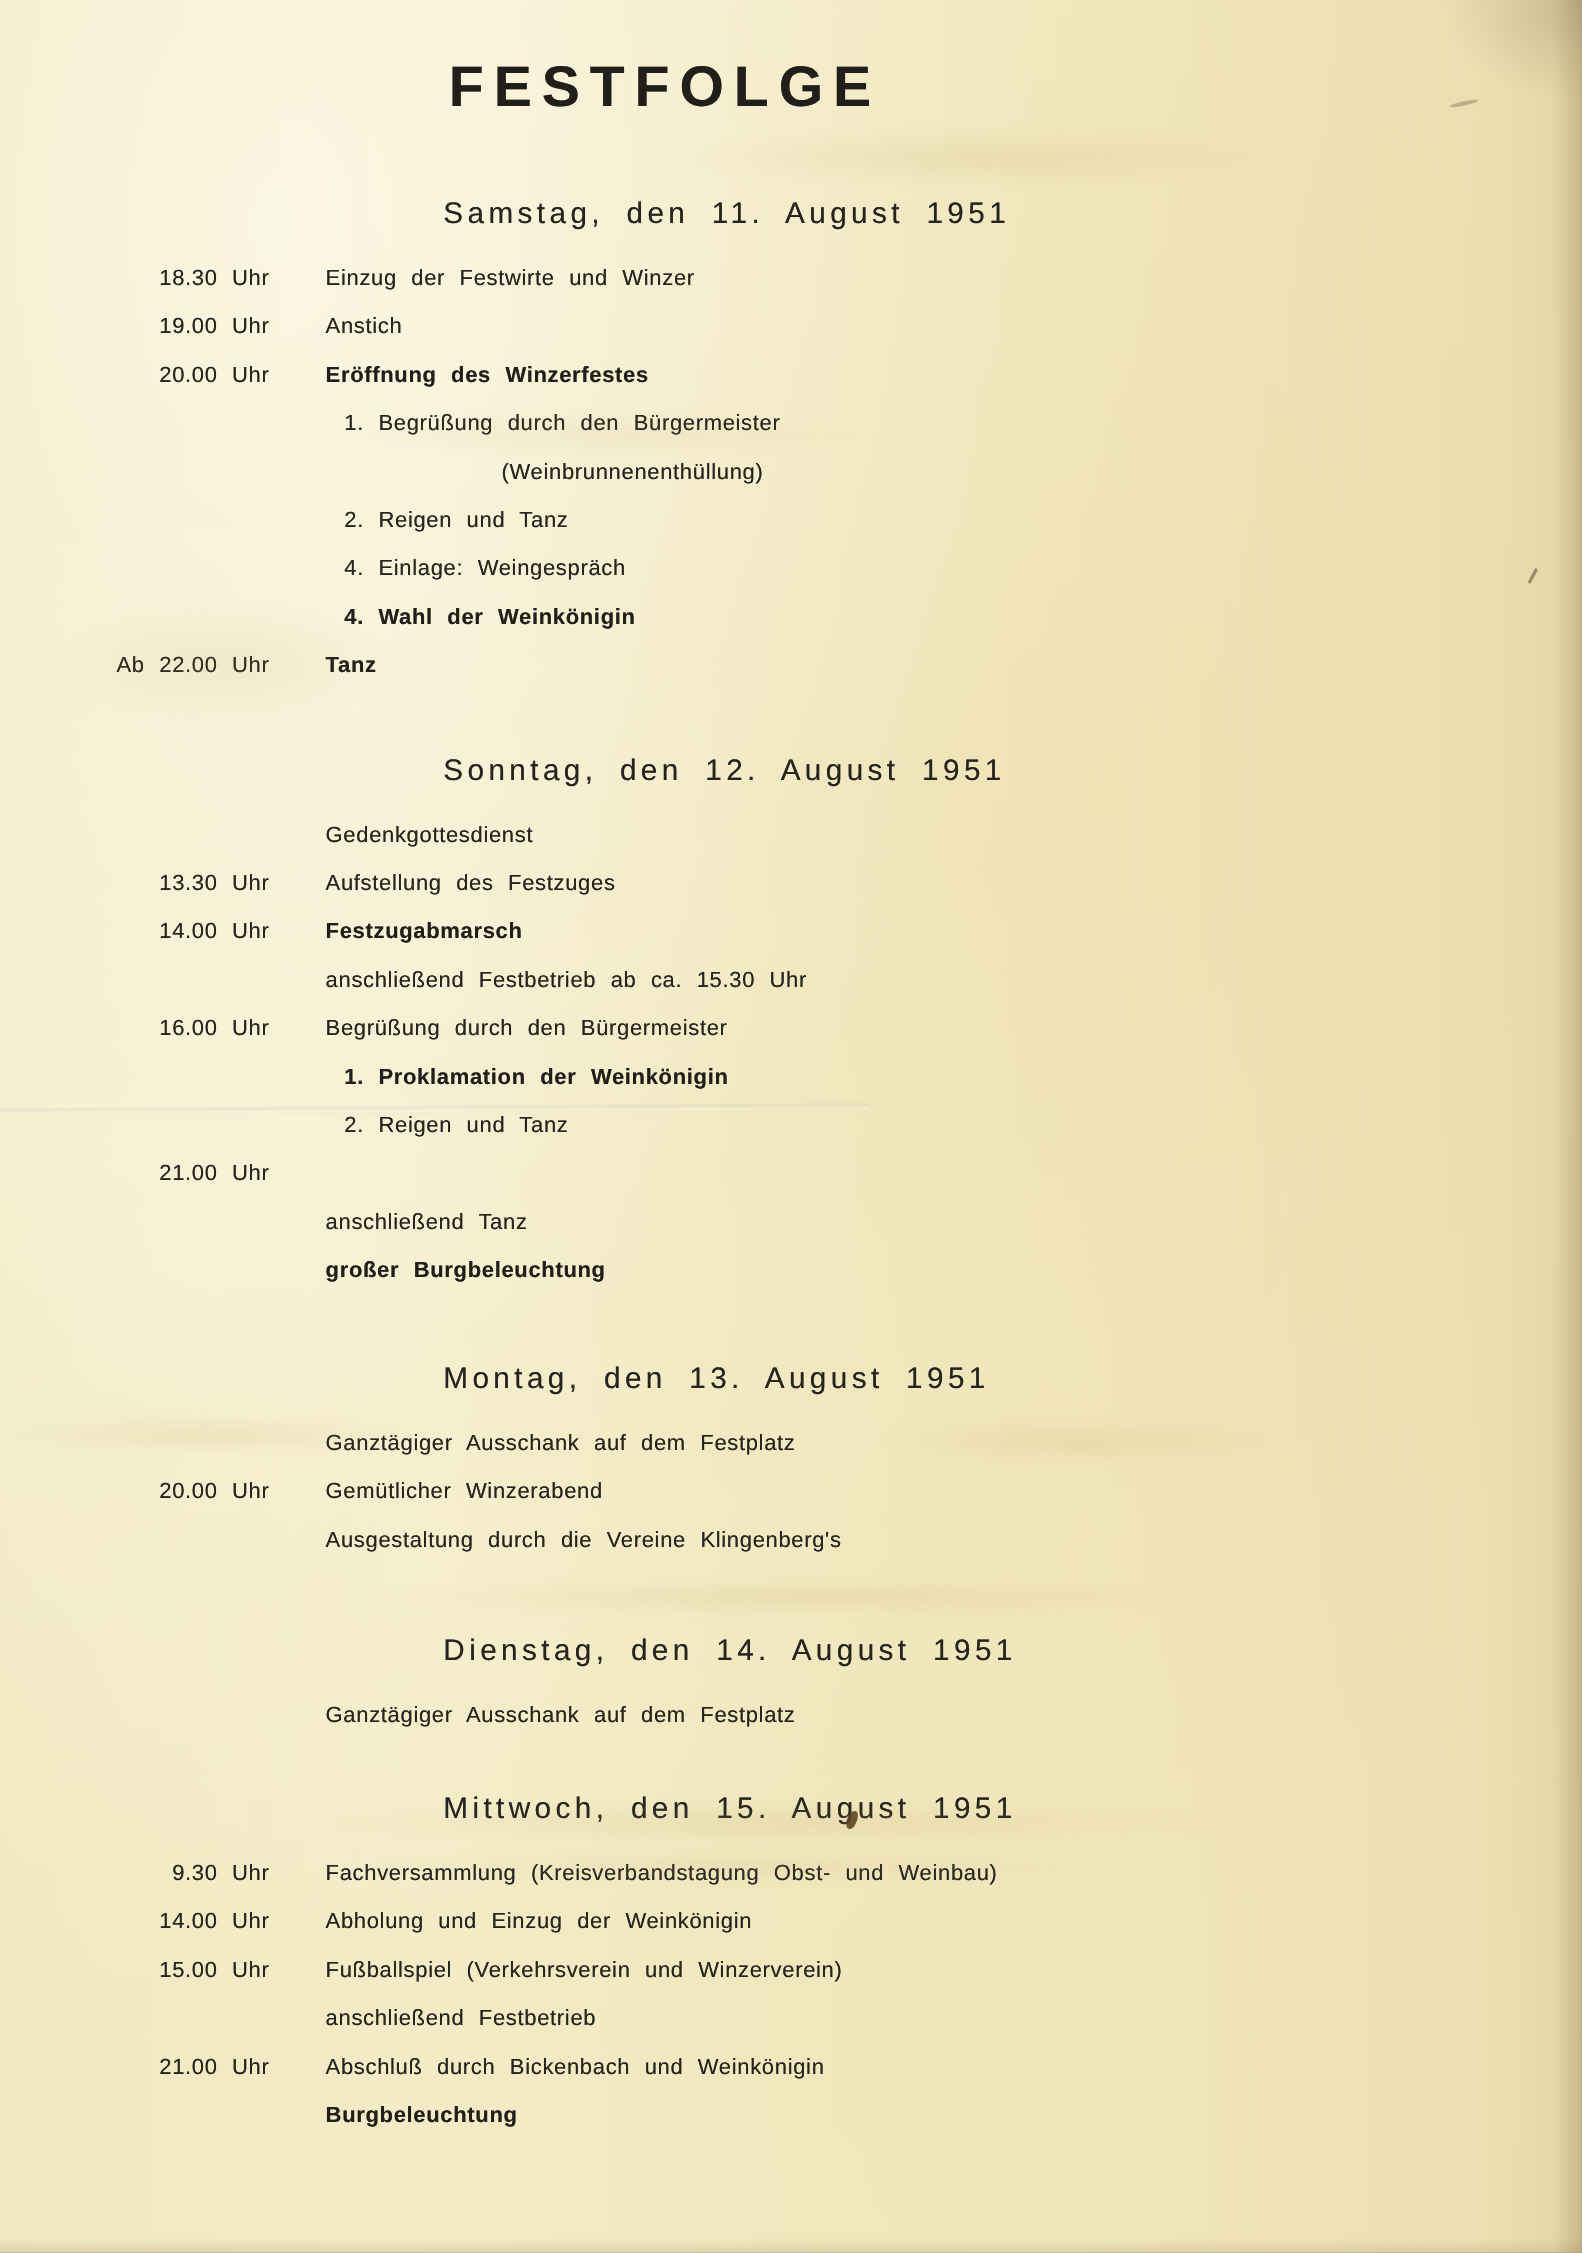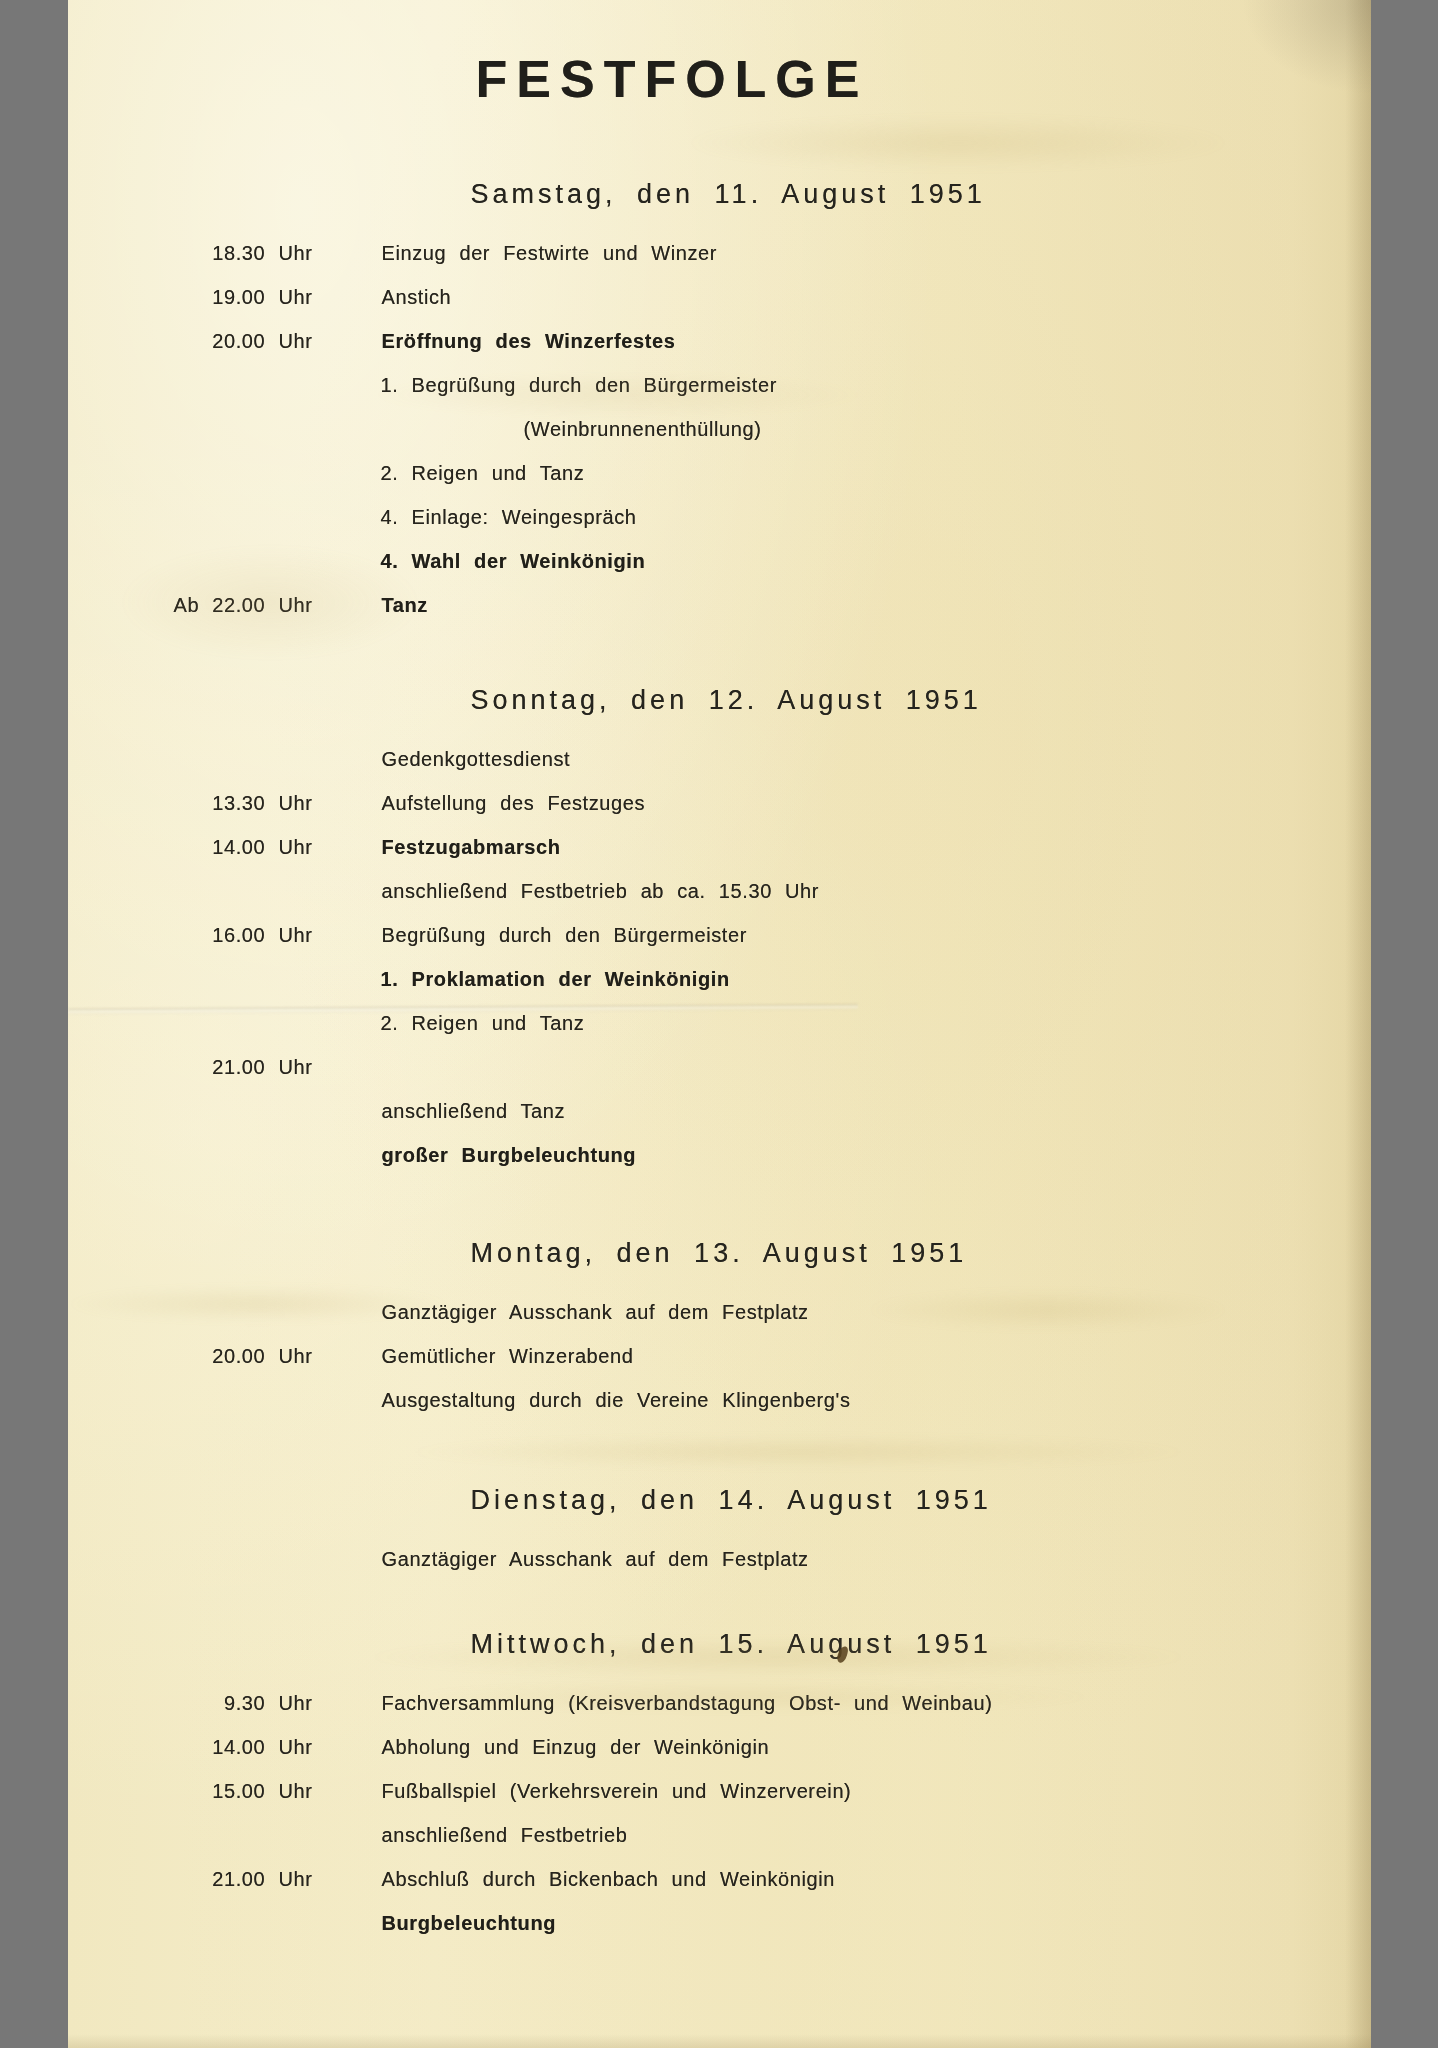--- a/index.html
+++ b/index.html
@@ -1,18 +1,18 @@
 <!DOCTYPE html>
 <html><head>
 <meta charset="utf-8">
 <style>
   html,body{margin:0;padding:0;background:#777;}
   .sheet{
     position:relative;
-    width:1303px;height:2048px;
+    width:1438px;height:2048px;
     margin:0 auto;
     overflow:hidden;
     font-family:"Liberation Sans",sans-serif;
     color:#26241d;
     background:
       radial-gradient(ellipse at 18% 10%, rgba(255,255,248,.55), rgba(255,255,248,0) 42%),
       radial-gradient(ellipse at 70% 35%, rgba(233,217,164,.30), rgba(233,217,164,0) 55%),
       radial-gradient(ellipse at 10% 55%, rgba(255,252,235,.35), rgba(255,252,235,0) 45%),
       radial-gradient(ellipse at 55% 90%, rgba(238,226,178,.40), rgba(238,226,178,0) 60%),
       linear-gradient(90deg,#f1e8c0 0%,#f5edca 28%,#f2e8bf 68%,#ecdfb2 94%,#e3d5a4 100%);
@@ -39,21 +39,21 @@
     display:flex;align-items:flex-start;
     height:44px;line-height:38px;
     font-size:20px;letter-spacing:.6px;word-spacing:7px;
     white-space:nowrap;
   }
   .time{
     width:245px;flex:0 0 245px;
     text-align:right;
     color:#26241d;
   }
-  .desc{margin-left:69px;}
+  .desc{margin-left:51px;}
   .desc.indent-1{margin-left:68px;}
   .desc.indent-2{margin-left:211px;}
   .bold{font-weight:700;color:#201f19;}
   .row,.date-header,.title{text-shadow:0 0 .5px rgba(38,36,29,.65);}
 
   
   .artifact{position:absolute;pointer-events:none;}
   .ghost{
     filter:blur(4px);opacity:.5;
     background:radial-gradient(ellipse at center, rgba(186,162,96,.32), rgba(186,162,96,0) 72%);

